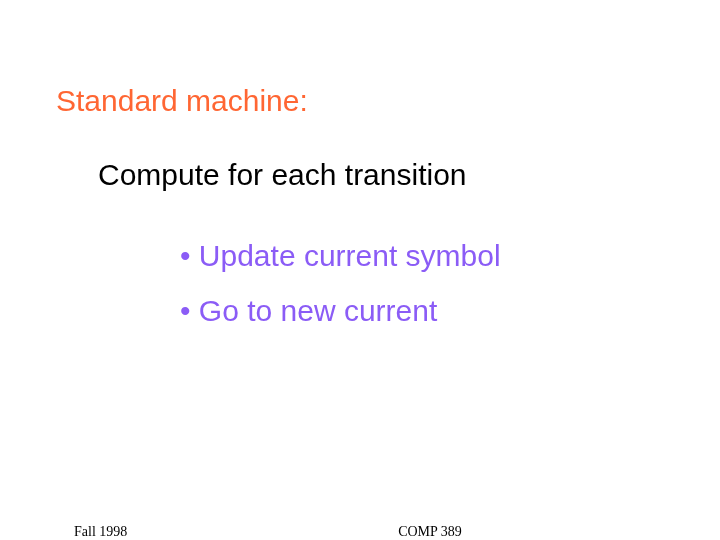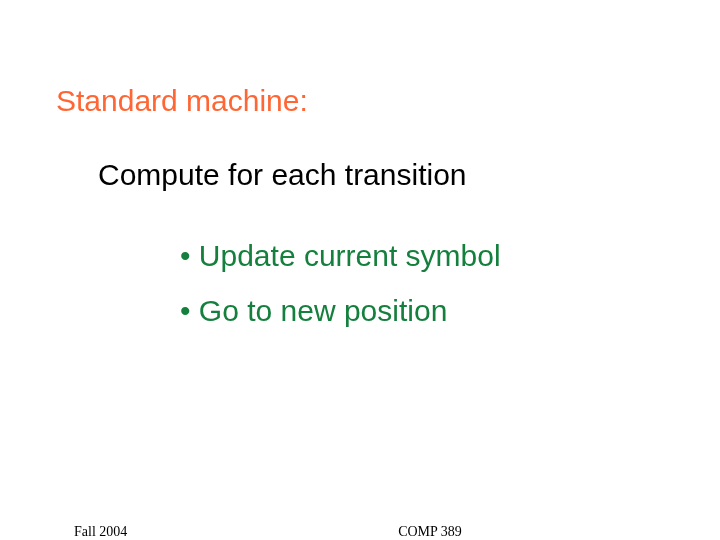--- a/index.html
+++ b/index.html
@@ -36,21 +36,21 @@
       color: #000000;
       font-weight: normal;
     }
     .bullet-list {
       position: absolute;
       top: 166px;
       left: 110px;
     }
     .bullet-item {
       font-size: 30px;
-      color: #15803d;
+      color: #8b5cf6;
       line-height: 1.35;
       font-weight: normal;
     }
     .footer {
       position: absolute;
       bottom: 14px;
       width: 100%;
       font-family: "Times New Roman", Times, serif;
       font-size: 14px;
       color: #000000;
@@ -73,20 +73,20 @@
     }
   </style>
 </head>
 <body>
 
 <div class="slide">
   <div class="title">Standard machine:</div>
   <div class="subtitle">Compute for each transition</div>
   <div class="bullet-list">
     <div class="bullet-item">• Update current symbol</div>
-    <div class="bullet-item">• Go to new position</div>
+    <div class="bullet-item">• Go to new current</div>
   </div>
   <div class="footer">
-    <div class="footer-left">Fall 2004</div>
+    <div class="footer-left">Fall 1998</div>
     <div class="footer-center">COMP 389</div>
     <div class="footer-right">57</div>
   </div>
 </div>
 
 </body></html>

